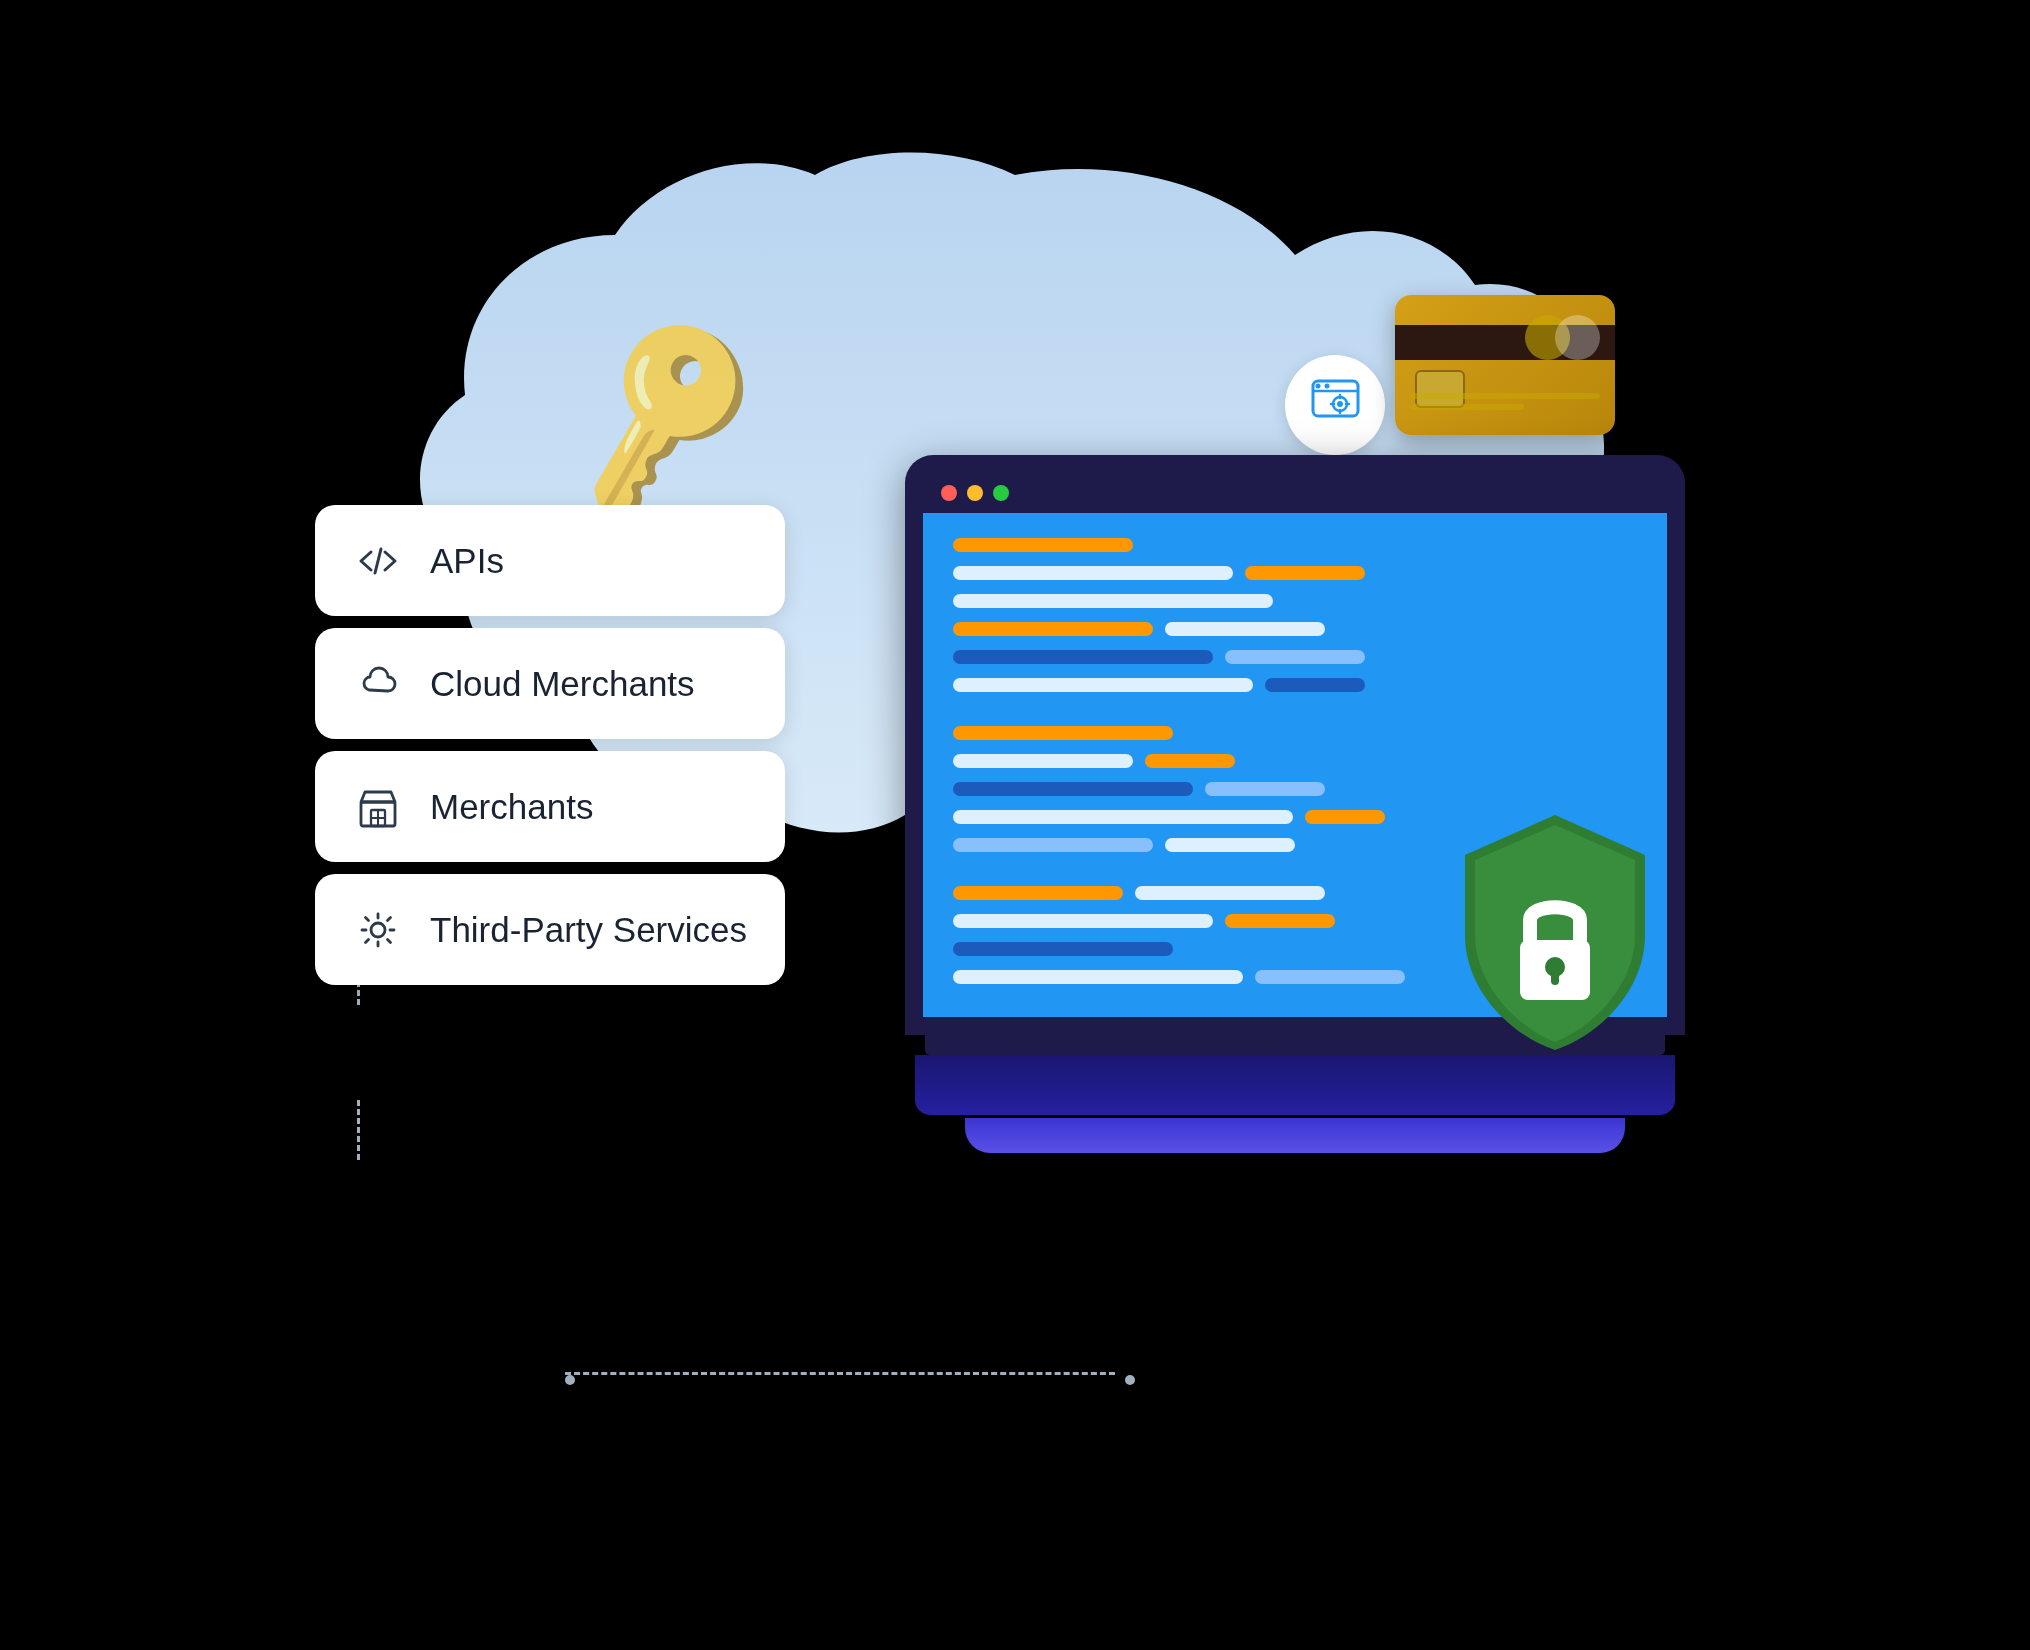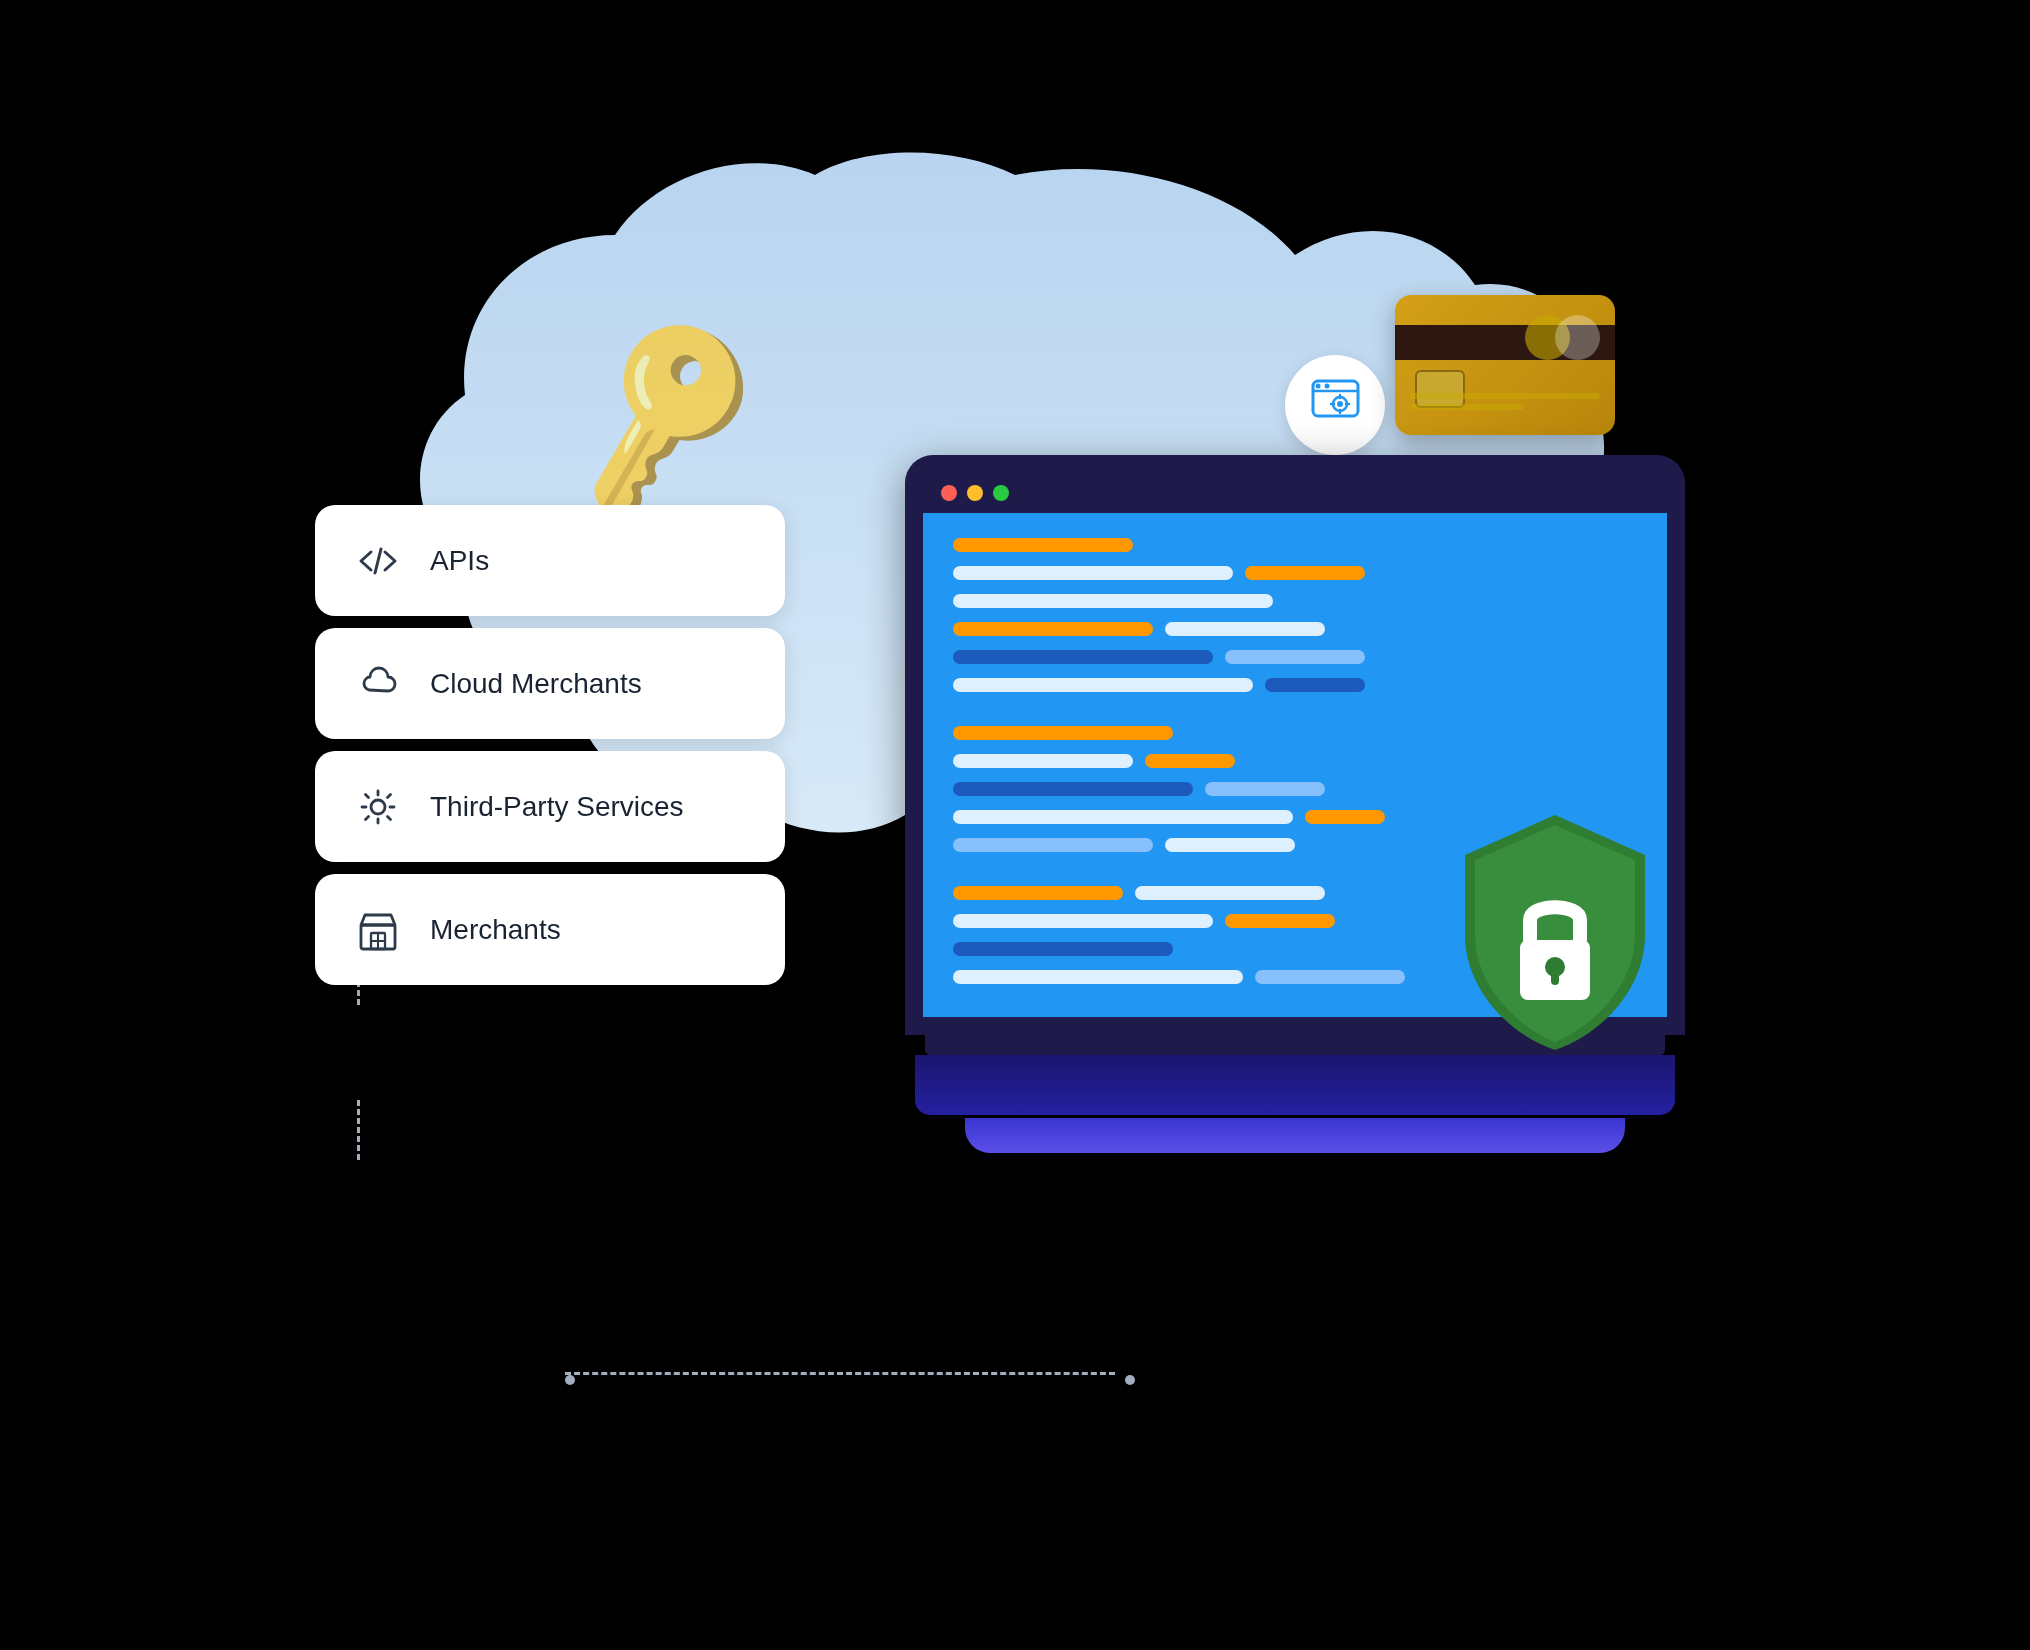--- a/index.html
+++ b/index.html
@@ -167,21 +167,21 @@
 
     .menu-item-icon svg {
       width: 42px;
       height: 42px;
       stroke: #2d3a4a;
       fill: none;
       stroke-width: 2.5;
     }
 
     .menu-item-label {
-      font-size: 28px;
+      font-size: 35px;
       font-weight: 500;
       color: #1a2332;
       flex: 1;
     }
 
     .menu-item-plus {
       width: 48px;
       height: 48px;
       border-radius: 50%;
       background: #1a2332;
@@ -420,46 +420,46 @@
       <span class="menu-item-label">APIs</span>
     </div>
 
     <div class="menu-item">
       <div class="menu-item-icon">
         <svg viewBox="0 0 42 42" xmlns="http://www.w3.org/2000/svg">
           <path d="M31,28 C35,28 38,25 38,21 C38,17 35,14 31,14 C31,9 27,5 22,5 C17,5 13,9 13,14 C10,14 7,17 7,20 C7,23 9,26 12,27 L31,28 Z" stroke="#2d3a4a" stroke-width="2.8" fill="none" stroke-linecap="round" stroke-linejoin="round"></path>
         </svg>
       </div>
       <span class="menu-item-label">Cloud Merchants</span>
-    </div>
-
-    <div class="menu-item">
-      <div class="menu-item-icon">
-        <svg viewBox="0 0 42 42" xmlns="http://www.w3.org/2000/svg">
-          <circle cx="21" cy="21" r="7" stroke="#2d3a4a" stroke-width="2.8" fill="none"></circle>
-          <path d="M21,5 L21,9 M21,33 L21,37 M5,21 L9,21 M33,21 L37,21 M8.5,8.5 L11.5,11.5 M30.5,30.5 L33.5,33.5 M8.5,33.5 L11.5,30.5 M30.5,11.5 L33.5,8.5" stroke="#2d3a4a" stroke-width="2.8" stroke-linecap="round"></path>
-        </svg>
-      </div>
-      <span class="menu-item-label">Third-Party Services</span>
     </div>
 
     <div class="menu-item">
       <div class="menu-item-icon">
         <svg viewBox="0 0 42 42" xmlns="http://www.w3.org/2000/svg">
           <rect x="4" y="16" width="34" height="24" rx="2" stroke="#2d3a4a" stroke-width="2.8" fill="none"></rect>
           <path d="M4,16 L8,6 L34,6 L38,16" stroke="#2d3a4a" stroke-width="2.8" fill="none" stroke-linecap="round" stroke-linejoin="round"></path>
           <line x1="4" y1="16" x2="38" y2="16" stroke="#2d3a4a" stroke-width="2.8"></line>
           <rect x="14" y="24" width="14" height="16" rx="1" stroke="#2d3a4a" stroke-width="2.3" fill="none"></rect>
           <line x1="14" y1="32" x2="28" y2="32" stroke="#2d3a4a" stroke-width="2"></line>
           <line x1="21" y1="24" x2="21" y2="40" stroke="#2d3a4a" stroke-width="2"></line>
         </svg>
       </div>
       <span class="menu-item-label">Merchants</span>
     </div>
 
+    <div class="menu-item">
+      <div class="menu-item-icon">
+        <svg viewBox="0 0 42 42" xmlns="http://www.w3.org/2000/svg">
+          <circle cx="21" cy="21" r="7" stroke="#2d3a4a" stroke-width="2.8" fill="none"></circle>
+          <path d="M21,5 L21,9 M21,33 L21,37 M5,21 L9,21 M33,21 L37,21 M8.5,8.5 L11.5,11.5 M30.5,30.5 L33.5,33.5 M8.5,33.5 L11.5,30.5 M30.5,11.5 L33.5,8.5" stroke="#2d3a4a" stroke-width="2.8" stroke-linecap="round"></path>
+        </svg>
+      </div>
+      <span class="menu-item-label">Third-Party Services</span>
+    </div>
+
 
   </div>
 
   <div class="laptop">
     <div class="laptop-screen-outer">
       <div class="laptop-screen-bezel">
         <div class="laptop-titlebar">
           <div class="traffic-light traffic-red"></div>
           <div class="traffic-light traffic-yellow"></div>
           <div class="traffic-light traffic-green"></div>

